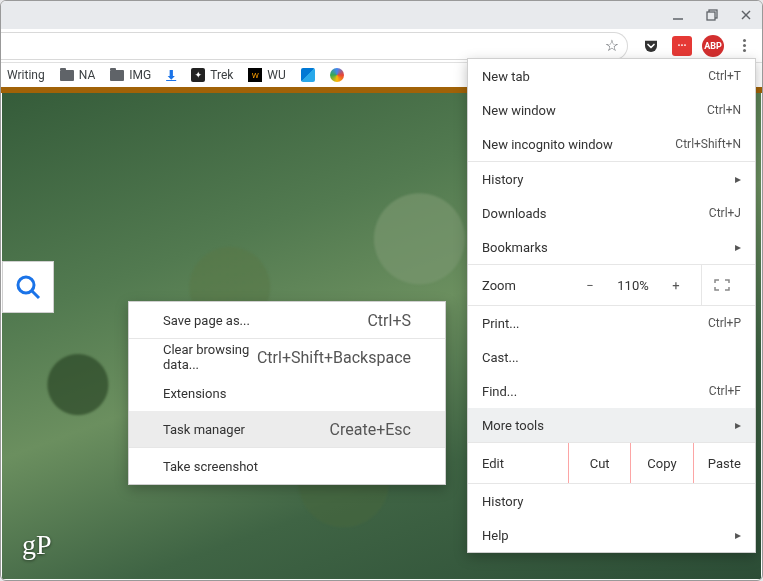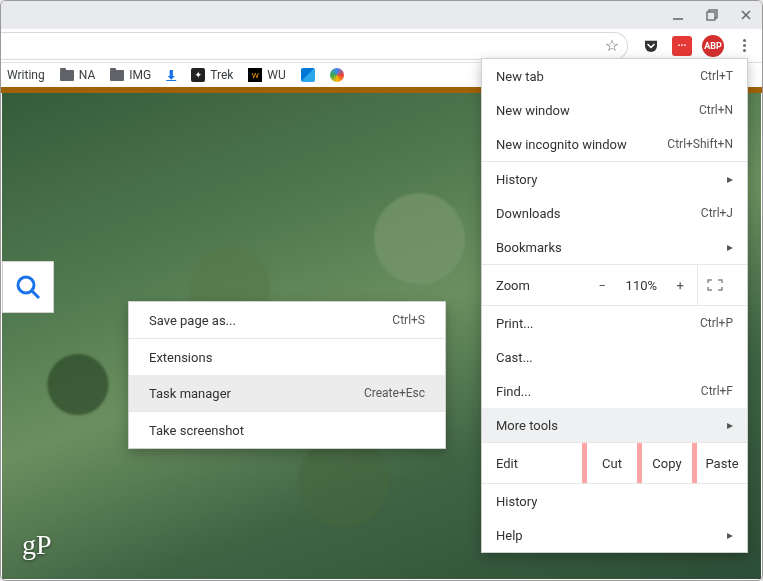--- a/index.html
+++ b/index.html
@@ -108,55 +108,55 @@
       font-size:13px;
       color:#333;
     }
     .logo {
       position:absolute; left:20px; bottom:18px;
       color:#fff; font-size:28px; font-family: Georgia, serif;
       text-shadow: 0 1px 3px rgba(0,0,0,.6);
     }
     
     .mainmenu {
-      position:absolute; top:57px; right:14px;
-      width:267px;
+      position:absolute; top:57px; right:6px;
+      width:289px;
       background:#fff;
       border:1px solid #cfcfcf;
       box-shadow: 0 4px 12px rgba(0,0,0,.25);
       font-size:13px;
       color:#333;
     }
     .mrow { display:flex; align-items:center; justify-content:space-between; height:34px; padding:0 14px; cursor:default; }
     .mrow.hover { background:#eef0f1;gap:41px; }
     .mrow .sc { color:#555; font-size:12px; }
     .mrow .arw { color:#555; font-size:12px; }
     .msep { height:1px; background:#e6e6e6; }
     .zoomrow { display:flex; align-items:center; height:40px; padding:0 14px; }
     .zoomrow .lbl { flex:0 0 90px; }
     .zoombtn { width:36px; text-align:center; color:#555; }
     .zoompct { width:50px; text-align:center; }
     .fsbtn { width:40px; text-align:center; color:#888; border-left:1px solid #e6e6e6; height:100%; display:flex; align-items:center; justify-content:center; margin-left:auto; }
     .editrow { display:flex; align-items:center; height:40px; }
     .editrow .editlbl { flex:0 0 100px; padding-left:14px; }
-    .editbtn { flex:1; text-align:right; border-left:5px solid #fca5a5; height:100%; display:flex; align-items:center; justify-content:center; }
+    .editbtn { flex:1; text-align:right; border-left:1px solid #fca5a5; height:100%; display:flex; align-items:center; justify-content:center; }
     
     .submenu {
       position:absolute; top:300px; left:127px;
       width:318px;
       background:#fff;
       border:1px solid #cfcfcf;
       box-shadow: 0 4px 12px rgba(0,0,0,.25);
       font-size:13px;
       color:#333;
     }
-    .srow { display:flex; align-items:center; justify-content:space-between; height:36px; padding:0 20px; }
+    .srow { display:flex; align-items:center; justify-content:space-between; height:36px; padding:0 34px; }
     .srow.hover { background:#ececec; }
     .srow.disabled { color:#b6b6b6; }
-    .srow .sc { color:#555; font-size:12px; }
+    .srow .sc { color:#555; font-size:16px; }
     .ssep { height:1px; background:#e6e6e6; }
     .magnifier { stroke:#1a73e8; stroke-width:3; fill:none; }
     .fullscreen-svg { stroke:#888; stroke-width:1.5; fill:none; }
   </style>
 </head>
 <body>
 
 <div class="window">
 
   <div class="titlebar">
@@ -316,20 +316,24 @@
       </div>
   </div>
 
   <div class="submenu">
     <div class="srow">
         <span>Save page as...</span>
         <span class="sc">Ctrl+S</span>
       </div>
     <div class="ssep"></div>
     <div class="srow">
+        <span>Clear browsing data...</span>
+        <span class="sc">Ctrl+Shift+Backspace</span>
+      </div>
+    <div class="srow">
         <span>Extensions</span>
       </div>
     <div class="srow hover">
         <span>Task manager</span>
         <span class="sc">Create+Esc</span>
       </div>
     <div class="ssep"></div>
     <div class="srow">
         <span>Take screenshot</span>
       </div>

